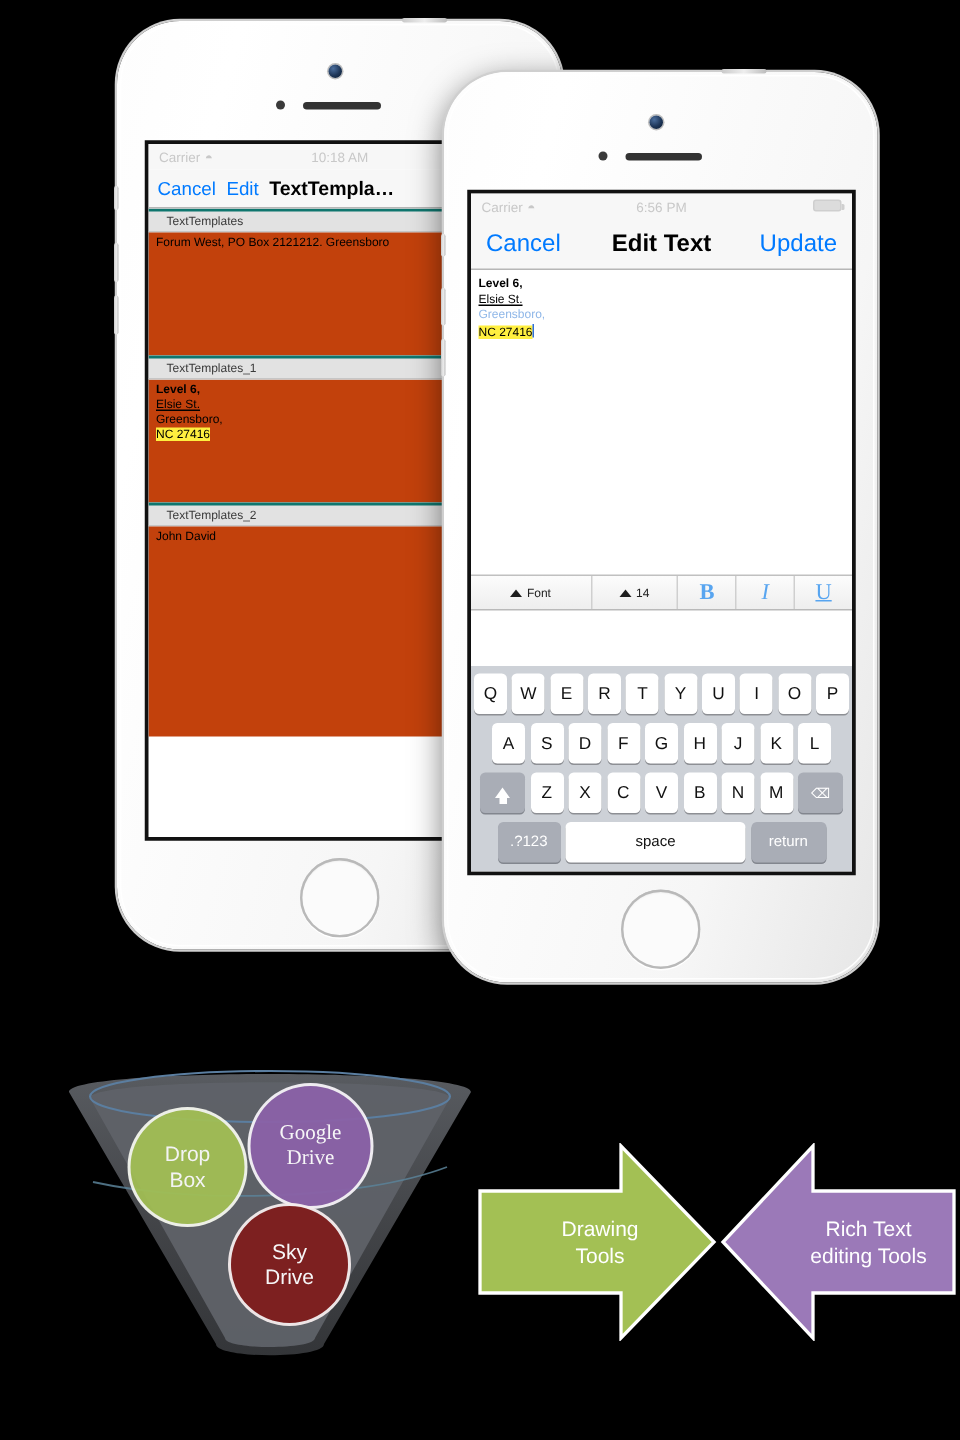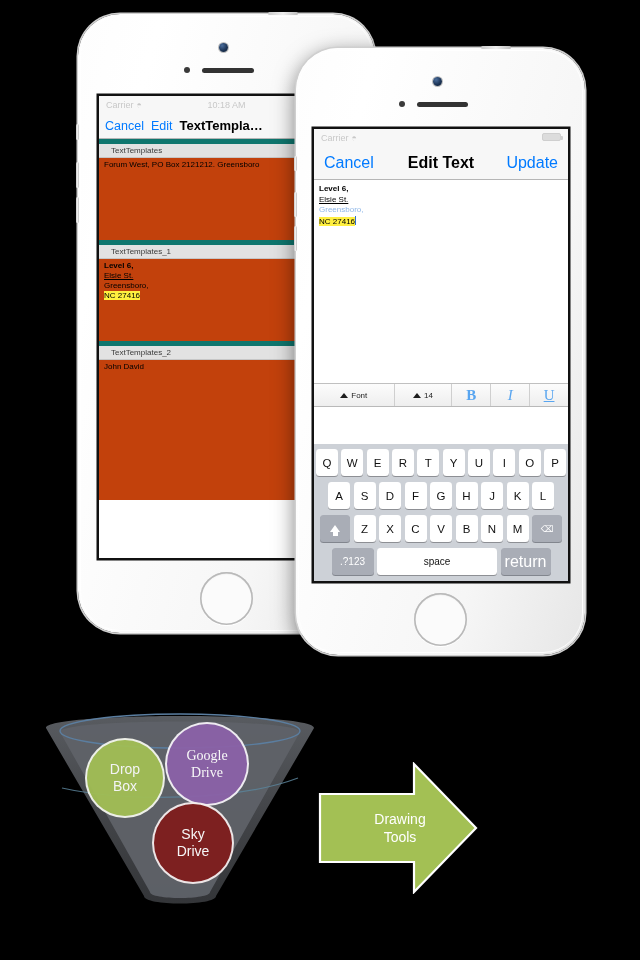--- a/index.html
+++ b/index.html
@@ -105,34 +105,34 @@
   }
   .krow{ display:flex; justify-content:center; gap:3.5px; }
   .key{
     background:#fff; border-radius:3.5px; box-shadow:0 1px 0 #8d8f94;
     color:#111; font-size:11.5px; display:flex; align-items:center; justify-content:center;
     width:22px; height:27px;
   }
   .key.gray{ background:#a9adb6; color:#fff; box-shadow:0 1px 0 #82868e;}
   .key.num{ width:42px; font-size:10px; }
   .key.space{ width:120px; font-size:10px; }
-  .key.ret{ width:50px; font-size:16px; }
+  .key.ret{ width:50px; font-size:10px; }
   .key.shift{ width:30px; }
   .key.del{ width:30px; }
   .shift-arrow{ width:0;height:0;border-left:5px solid transparent;border-right:5px solid transparent;border-bottom:7px solid #fff; position:relative;}
   .shift-arrow::after{content:"";position:absolute;left:-2.5px;top:7px;width:5px;height:4px;background:#fff;}
   .del-glyph{font-size:9px;}
 
   
   .b-navbar{height:26px;padding:0 6px;gap:7px;}
   .b-navbar .nav-btn{font-size:12.5px;}
   .b-navbar .nav-title{font-size:13px;}
   .b-nav-right{position:absolute;right:4px;font-size:12.5px;color:#007aff;}
   .sec-hdr{
-    background:#e2e2e2; border-top:5px solid #0f766e; border-bottom:1px solid #c6c6c6;
+    background:#e2e2e2; border-top:2px solid #0f766e; border-bottom:1px solid #c6c6c6;
     font-size:8px; color:#3a3a3a; padding:2px 0 2px 12px;
   }
   .sec-body{ background:#c2410c; padding:2px 0 0 5px; }
   .sec-line{ font-size:8px; line-height:10px; color:#000; white-space:nowrap; }
   .scrollpill{ position:absolute; right:2px; width:3px; border-radius:2px; background:#b9b9b9; }
 
   
   .funnel-wrap{ position:absolute; }
   .circle{
     position:absolute; border-radius:50%;
@@ -219,20 +219,21 @@
 
     <div class="home" style="left:118px; top:545px; width:53px; height:53px;"></div>
 
     <div class="screen" style="left:18px; top:81px; width:254px; height:452px;">
 
       <div class="statusbar">
         <span class="sb-left">
           <span>Carrier</span>
           <span class="wifi">◓</span>
         </span>
+        <span class="sb-center">6:56 PM</span>
         <span class="sb-right"><span class="batt"></span></span>
       </div>
 
       <div class="navbar f-navbar">
         <span class="nav-btn f-nav-left">Cancel</span>
         <span class="nav-title">Edit Text</span>
         <span class="nav-btn f-nav-right">Update</span>
       </div>
 
       <div class="editor" style="height:203px;">
@@ -349,14 +350,23 @@
   <div class="arrow" style="left:318px; top:762px; width:160px; height:132px;">
     <svg width="160" height="132" viewBox="0 0 160 132" style="position:absolute;left:0;top:0;">
       <polygon points="2,32 96,32 96,2 158,66 96,130 96,100 2,100" fill="#a3c054" stroke="#ffffff" stroke-width="2.2"></polygon>
     </svg>
     <div class="arrow-label" style="margin-right:34px;margin-left:38px;">
       <div>Drawing</div>
       <div>Tools</div>
     </div>
   </div>
 
+  <div class="arrow" style="left:480px; top:762px; width:158px; height:132px;">
+    <svg width="158" height="132" viewBox="0 0 158 132" style="position:absolute;left:0;top:0;">
+      <polygon points="156,32 62,32 62,2 2,66 62,130 62,100 156,100" fill="#9b79b8" stroke="#ffffff" stroke-width="2.2"></polygon>
+    </svg>
+    <div class="arrow-label" style="margin-left:40px;">
+      <div>Rich Text</div>
+      <div>editing Tools</div>
+    </div>
+  </div>
 
 </div>
 
 </body></html>

